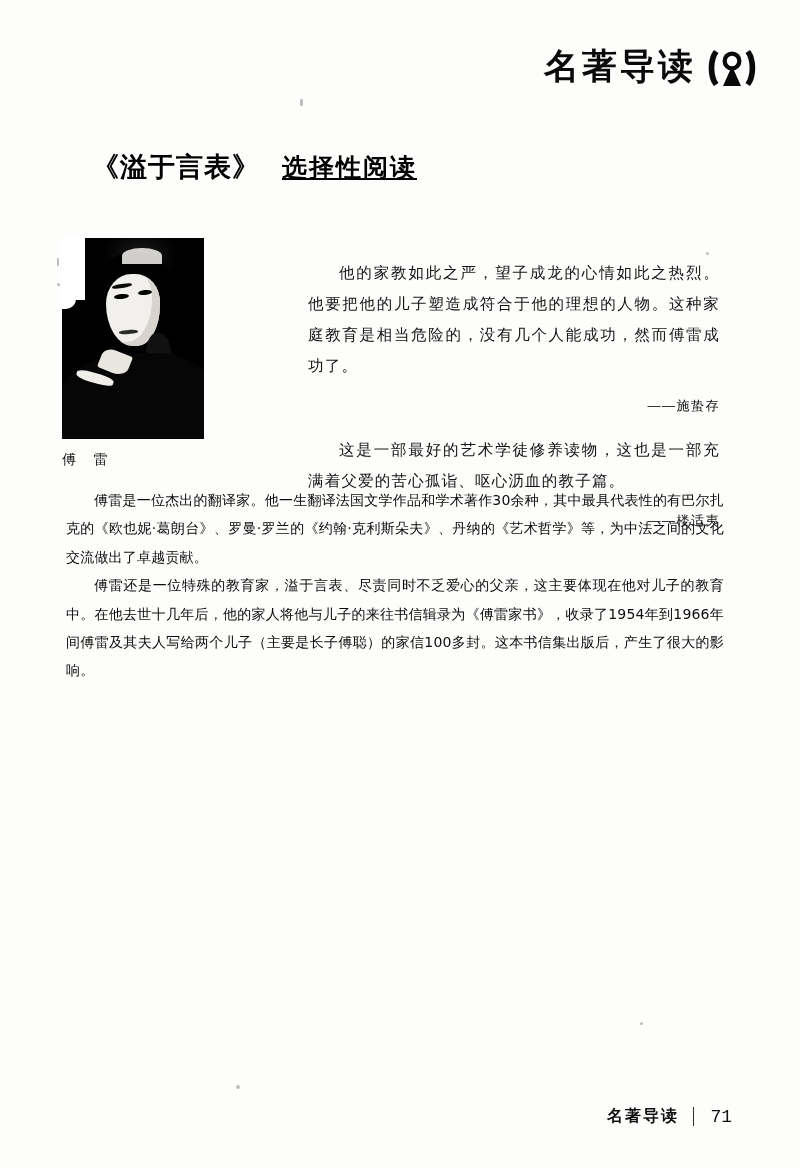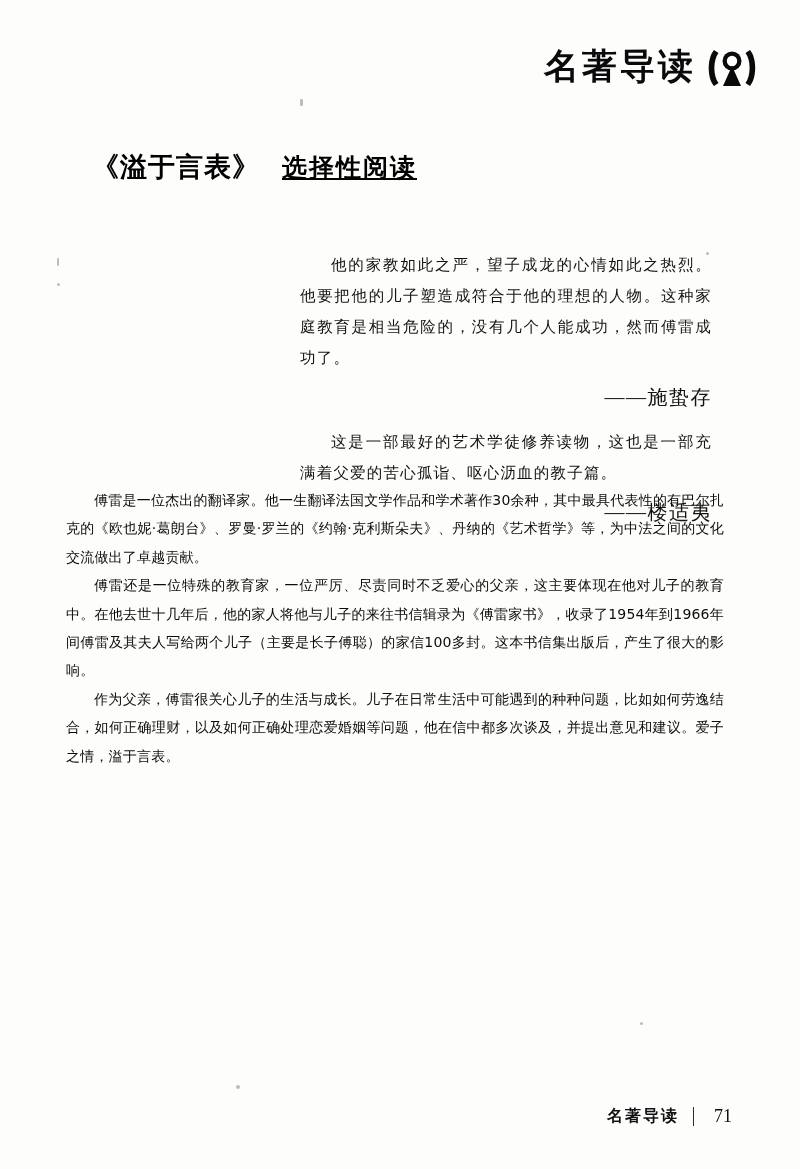--- a/index.html
+++ b/index.html
@@ -202,22 +202,22 @@
     font-family: "DejaVu Sans", "Liberation Sans", sans-serif;
     font-size: 15.5px;
     line-height: 31px;
     letter-spacing: 1.2px;
     text-indent: 2em;
     color: #131313;
     margin: 0;
     text-align: justify;
   }
   .quote-attrib {
-    font-family: Liberation Serif, serif;
-    font-size: 20px;
+    font-family: Liberation Sans, sans-serif;
+    font-size: 13px;
     line-height: 31px;
     letter-spacing: 1.5px;
     color: #131313;
     text-align: right;
     margin: 8px 0 0 0;
   }
   .quote-gap { height: 14px; }
 
   
   #body-copy {
@@ -257,20 +257,21 @@
   #page-footer .ft-rule {
     width: 1px;
     height: 19px;
     background: #2b2b2b;
   }
   #page-footer .ft-num {
     font-size: 18px;
     color: #101010;
     min-width: 24px;
     text-align: right;
+    font-family: Liberation Mono, monospace;
   }
 
   
   .speck {
     position: absolute;
     background: #bdbdbd;
     border-radius: 50%;
   }
 </style>
 </head>
@@ -288,33 +289,51 @@
         <circle cx="26" cy="17" r="5.2" fill="#ffffff"></circle>
         <path d="M26 22 L35 42 L17 42 Z" fill="#0a0a0a"></path>
       </svg>
     </span>
   </div>
 
   <h1 id="article-title">
     <span>《溢于言表》</span><span class="title-sub">选择性阅读</span>
   </h1>
 
-
-  <blockquote id="quotes" style="margin:0;">
+  <figure id="portrait-block" style="margin:0;">
+    <div id="portrait-photo">
+      <span class="ph-bg"></span>
+      <span class="ph-white-left"></span>
+      <span class="ph-white-left2"></span>
+      <span class="ph-hair"></span>
+      <span class="ph-hair2"></span>
+      <span class="ph-face"></span>
+      <span class="ph-brow"></span>
+      <span class="ph-eye-l"></span>
+      <span class="ph-eye-r"></span>
+      <span class="ph-mouth"></span>
+      <span class="ph-neck-shadow"></span>
+      <span class="ph-shoulder"></span>
+      <span class="ph-collar"></span>
+      <span class="ph-collar2"></span>
+    </div>
+    <figcaption id="portrait-caption">傅 雷</figcaption>
+  </figure>
+
+  <blockquote id="quotes" style="margin:8px;">
     <p class="quote-para">他的家教如此之严，望子成龙的心情如此之热烈。他要把他的儿子塑造成符合于他的理想的人物。这种家庭教育是相当危险的，没有几个人能成功，然而傅雷成功了。</p>
     <p class="quote-attrib">——施蛰存</p>
     <div class="quote-gap"></div>
     <p class="quote-para">这是一部最好的艺术学徒修养读物，这也是一部充满着父爱的苦心孤诣、呕心沥血的教子篇。</p>
     <p class="quote-attrib">——楼适夷</p>
   </blockquote>
 
   <div id="body-copy">
     <p>傅雷是一位杰出的翻译家。他一生翻译法国文学作品和学术著作30余种，其中最具代表性的有巴尔扎克的《欧也妮·葛朗台》、罗曼·罗兰的《约翰·克利斯朵夫》、丹纳的《艺术哲学》等，为中法之间的文化交流做出了卓越贡献。</p>
-    <p>傅雷还是一位特殊的教育家，一位严厉、尽责同时不乏爱心的父亲，这主要体现在他对儿子的教育中。在他去世十几年后，他的家人将他与儿子的来往书信辑录为《傅雷家书》，收录了1954年到1966年间傅雷及其夫人写给两个儿子（主要是长子傅聪）的家信100多封。这本书信集出版后，产生了很大的影响。</p>
-    <p>作为父亲，傅雷很关心儿子的生活与成长。儿子在日常生活中可能遇到的种种问题，比如如何劳逸结合，如何正确理财，以及如何正确处理恋爱婚姻等问题，他在信中都多次谈及，并提出意见和建议。爱子之情，溢于言表。</p>
+    <p>傅雷还是一位特殊的教育家，溢于言表、尽责同时不乏爱心的父亲，这主要体现在他对儿子的教育中。在他去世十几年后，他的家人将他与儿子的来往书信辑录为《傅雷家书》，收录了1954年到1966年间傅雷及其夫人写给两个儿子（主要是长子傅聪）的家信100多封。这本书信集出版后，产生了很大的影响。</p>
   </div>
 
   <div id="page-footer">
     <span class="ft-label">名著导读</span>
     <span class="ft-rule"></span>
     <span class="ft-num">71</span>
   </div>
 
   <span class="speck" style="left:300px;top:99px;width:3px;height:7px;border-radius:1px;"></span>
   <span class="speck" style="left:706px;top:252px;width:3px;height:3px;"></span>

